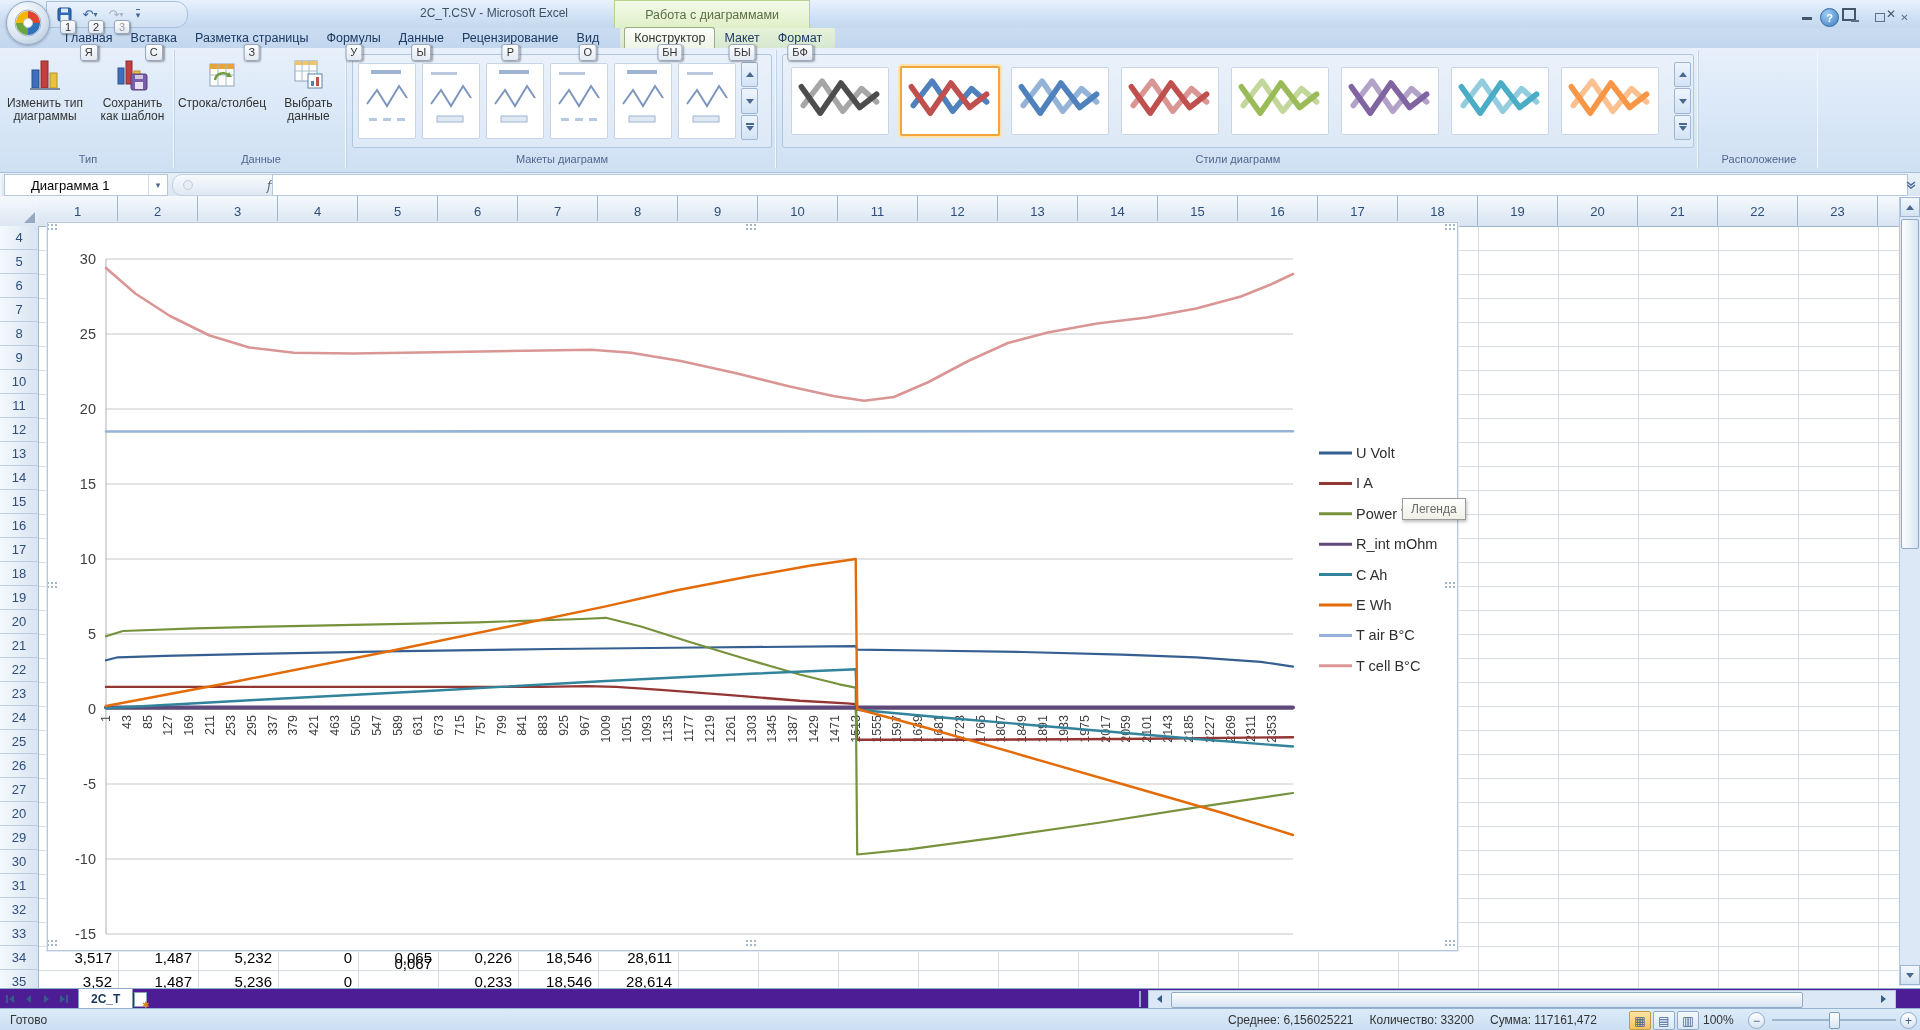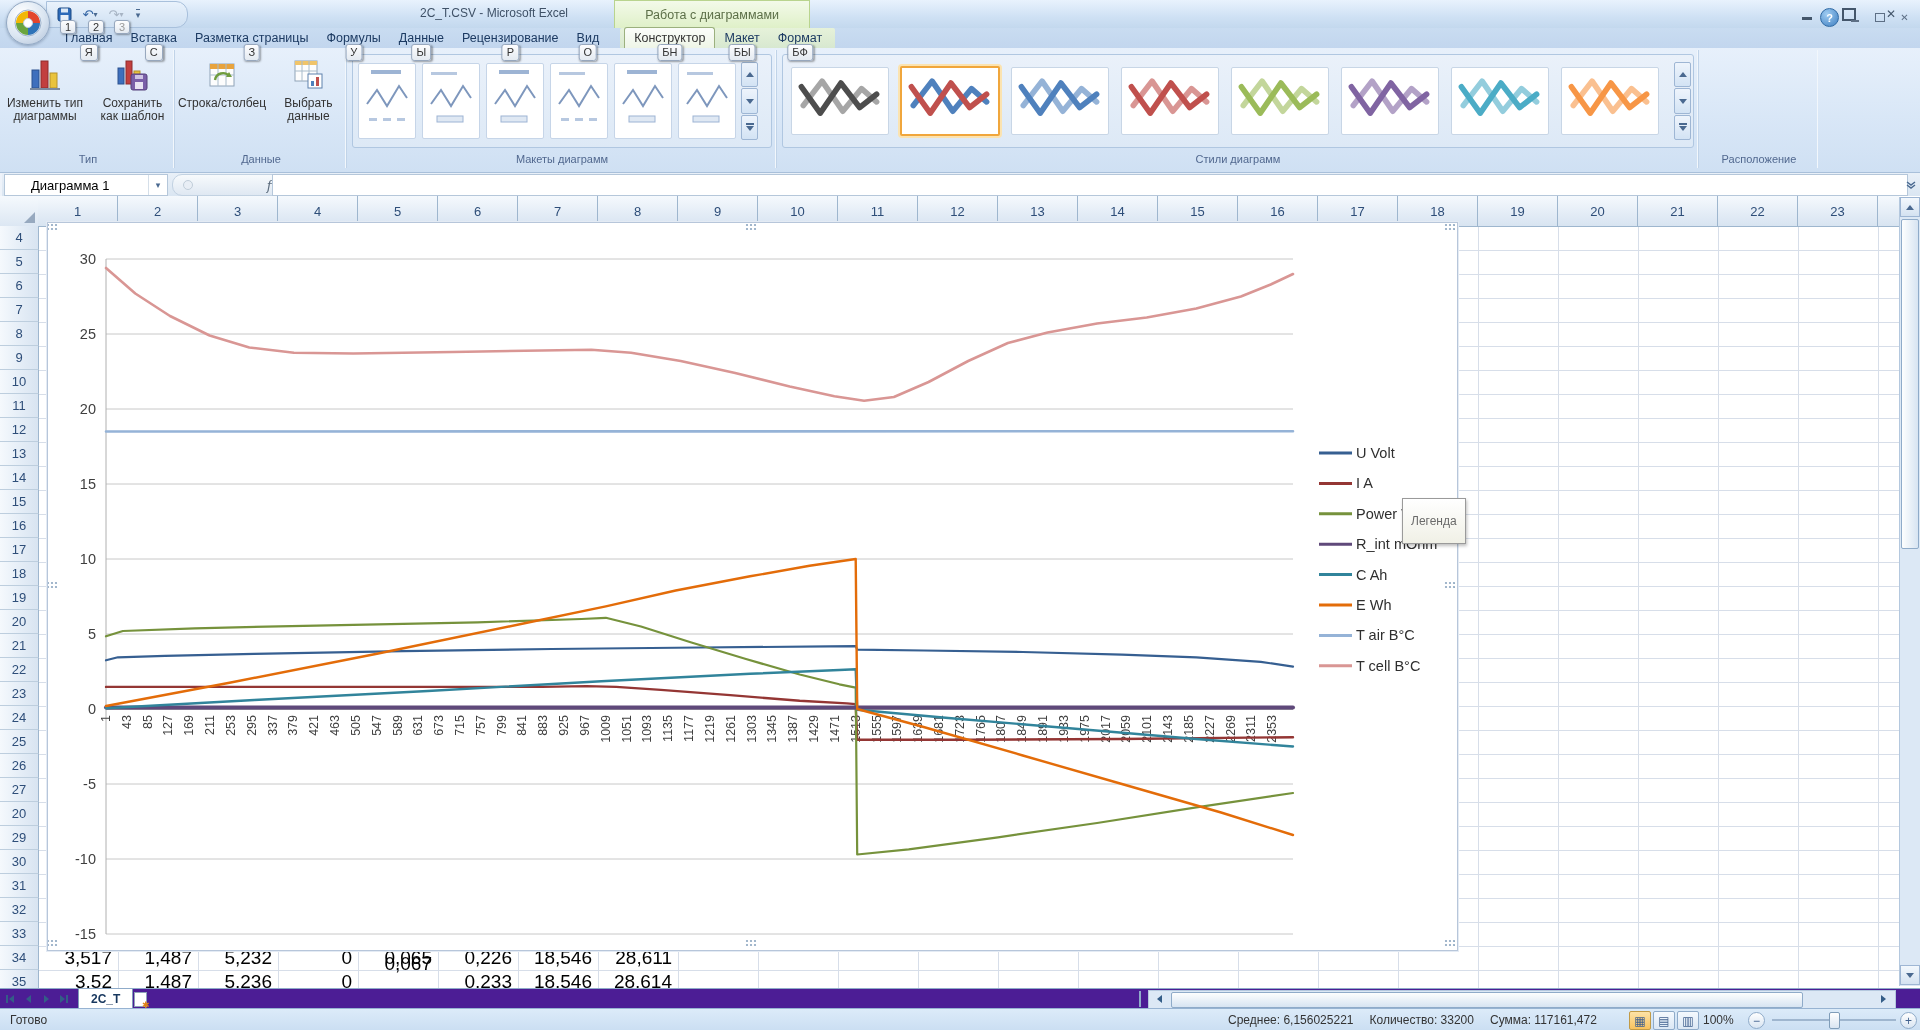--- a/index.html
+++ b/index.html
@@ -109,36 +109,36 @@
     justify-content:center;font-size:13px;color:#2e4e79;}
   #colhdr-fill{position:absolute;top:0;left:1878px;width:21px;height:30px;
     background:linear-gradient(#f5f9fd,#d8e4f1);border-bottom:1px solid #9eb6ce;}
   .row-h{position:absolute;left:0;width:38px;background:linear-gradient(90deg,#f5f9fd,#e3ecf6 60%,#d8e4f1);
     border-right:1px solid #9eb6ce;border-bottom:1px solid #bdcede;display:flex;align-items:center;
     justify-content:center;font-size:13px;color:#2e4e79;}
   #cells{position:absolute;left:38px;top:30px;width:1861px;height:762px;background:#fff;
     background-image:linear-gradient(to right,#d7dee9 1px,transparent 1px),
                      linear-gradient(to bottom,#d7dee9 1px,transparent 1px);
     background-size:80px 24px;}
-  .data-cell{position:absolute;height:24px;line-height:24px;font-size:19px;color:#000;
+  .data-cell{position:absolute;height:24px;line-height:24px;font-size:15px;color:#000;
     text-align:right;padding-right:6px;box-sizing:border-box;}
 
   
   #vscroll{position:absolute;left:1899px;top:1px;width:20px;height:789px;background:#dce8f5;
     border-left:1px solid #b4c8de;}
   .sc-btn{position:absolute;left:0;width:20px;height:20px;background:linear-gradient(#f3f8fd,#d4e2f1);
     border:1px solid #9eb6d4;box-sizing:border-box;display:flex;align-items:center;justify-content:center;}
   #vthumb{position:absolute;left:1px;top:22px;width:18px;height:330px;border-radius:2px;
     background:linear-gradient(90deg,#fdfefe,#d7e4f2);border:1px solid #8fabc9;box-sizing:border-box;}
 
   
   #chart{position:absolute;left:47px;top:222px;width:1409px;height:727px;background:#fff;
     border:1px solid #b7c6da;box-shadow:0 0 0 1px #e4ebf4;z-index:10;}
   #chart svg{display:block;}
-  #legend-tooltip{position:absolute;left:1402px;top:498px;height:20px;padding:12px 8px;z-index:30;
+  #legend-tooltip{position:absolute;left:1402px;top:498px;height:20px;padding:0 8px;z-index:30;
     background:linear-gradient(#ffffff,#f0f0e6);border:1px solid #9a9a9a;box-shadow:1px 2px 3px rgba(0,0,0,.25);
     font-size:12px;color:#6a6a6a;display:flex;align-items:center;}
 
   
   #tabbar{position:absolute;left:0;top:988px;width:1920px;height:20px;background:#4c1d95;
     border-top:1px solid #8fabc9;}
   .nav-btn{position:absolute;top:2px;width:16px;height:16px;display:flex;align-items:center;
     justify-content:center;gap:1px;}
   .nav-bar{width:2px;height:8px;background:#345d87;}
   #sheet-tab{position:absolute;left:78px;top:0px;height:19px;padding:0 12px;background:#fff;

